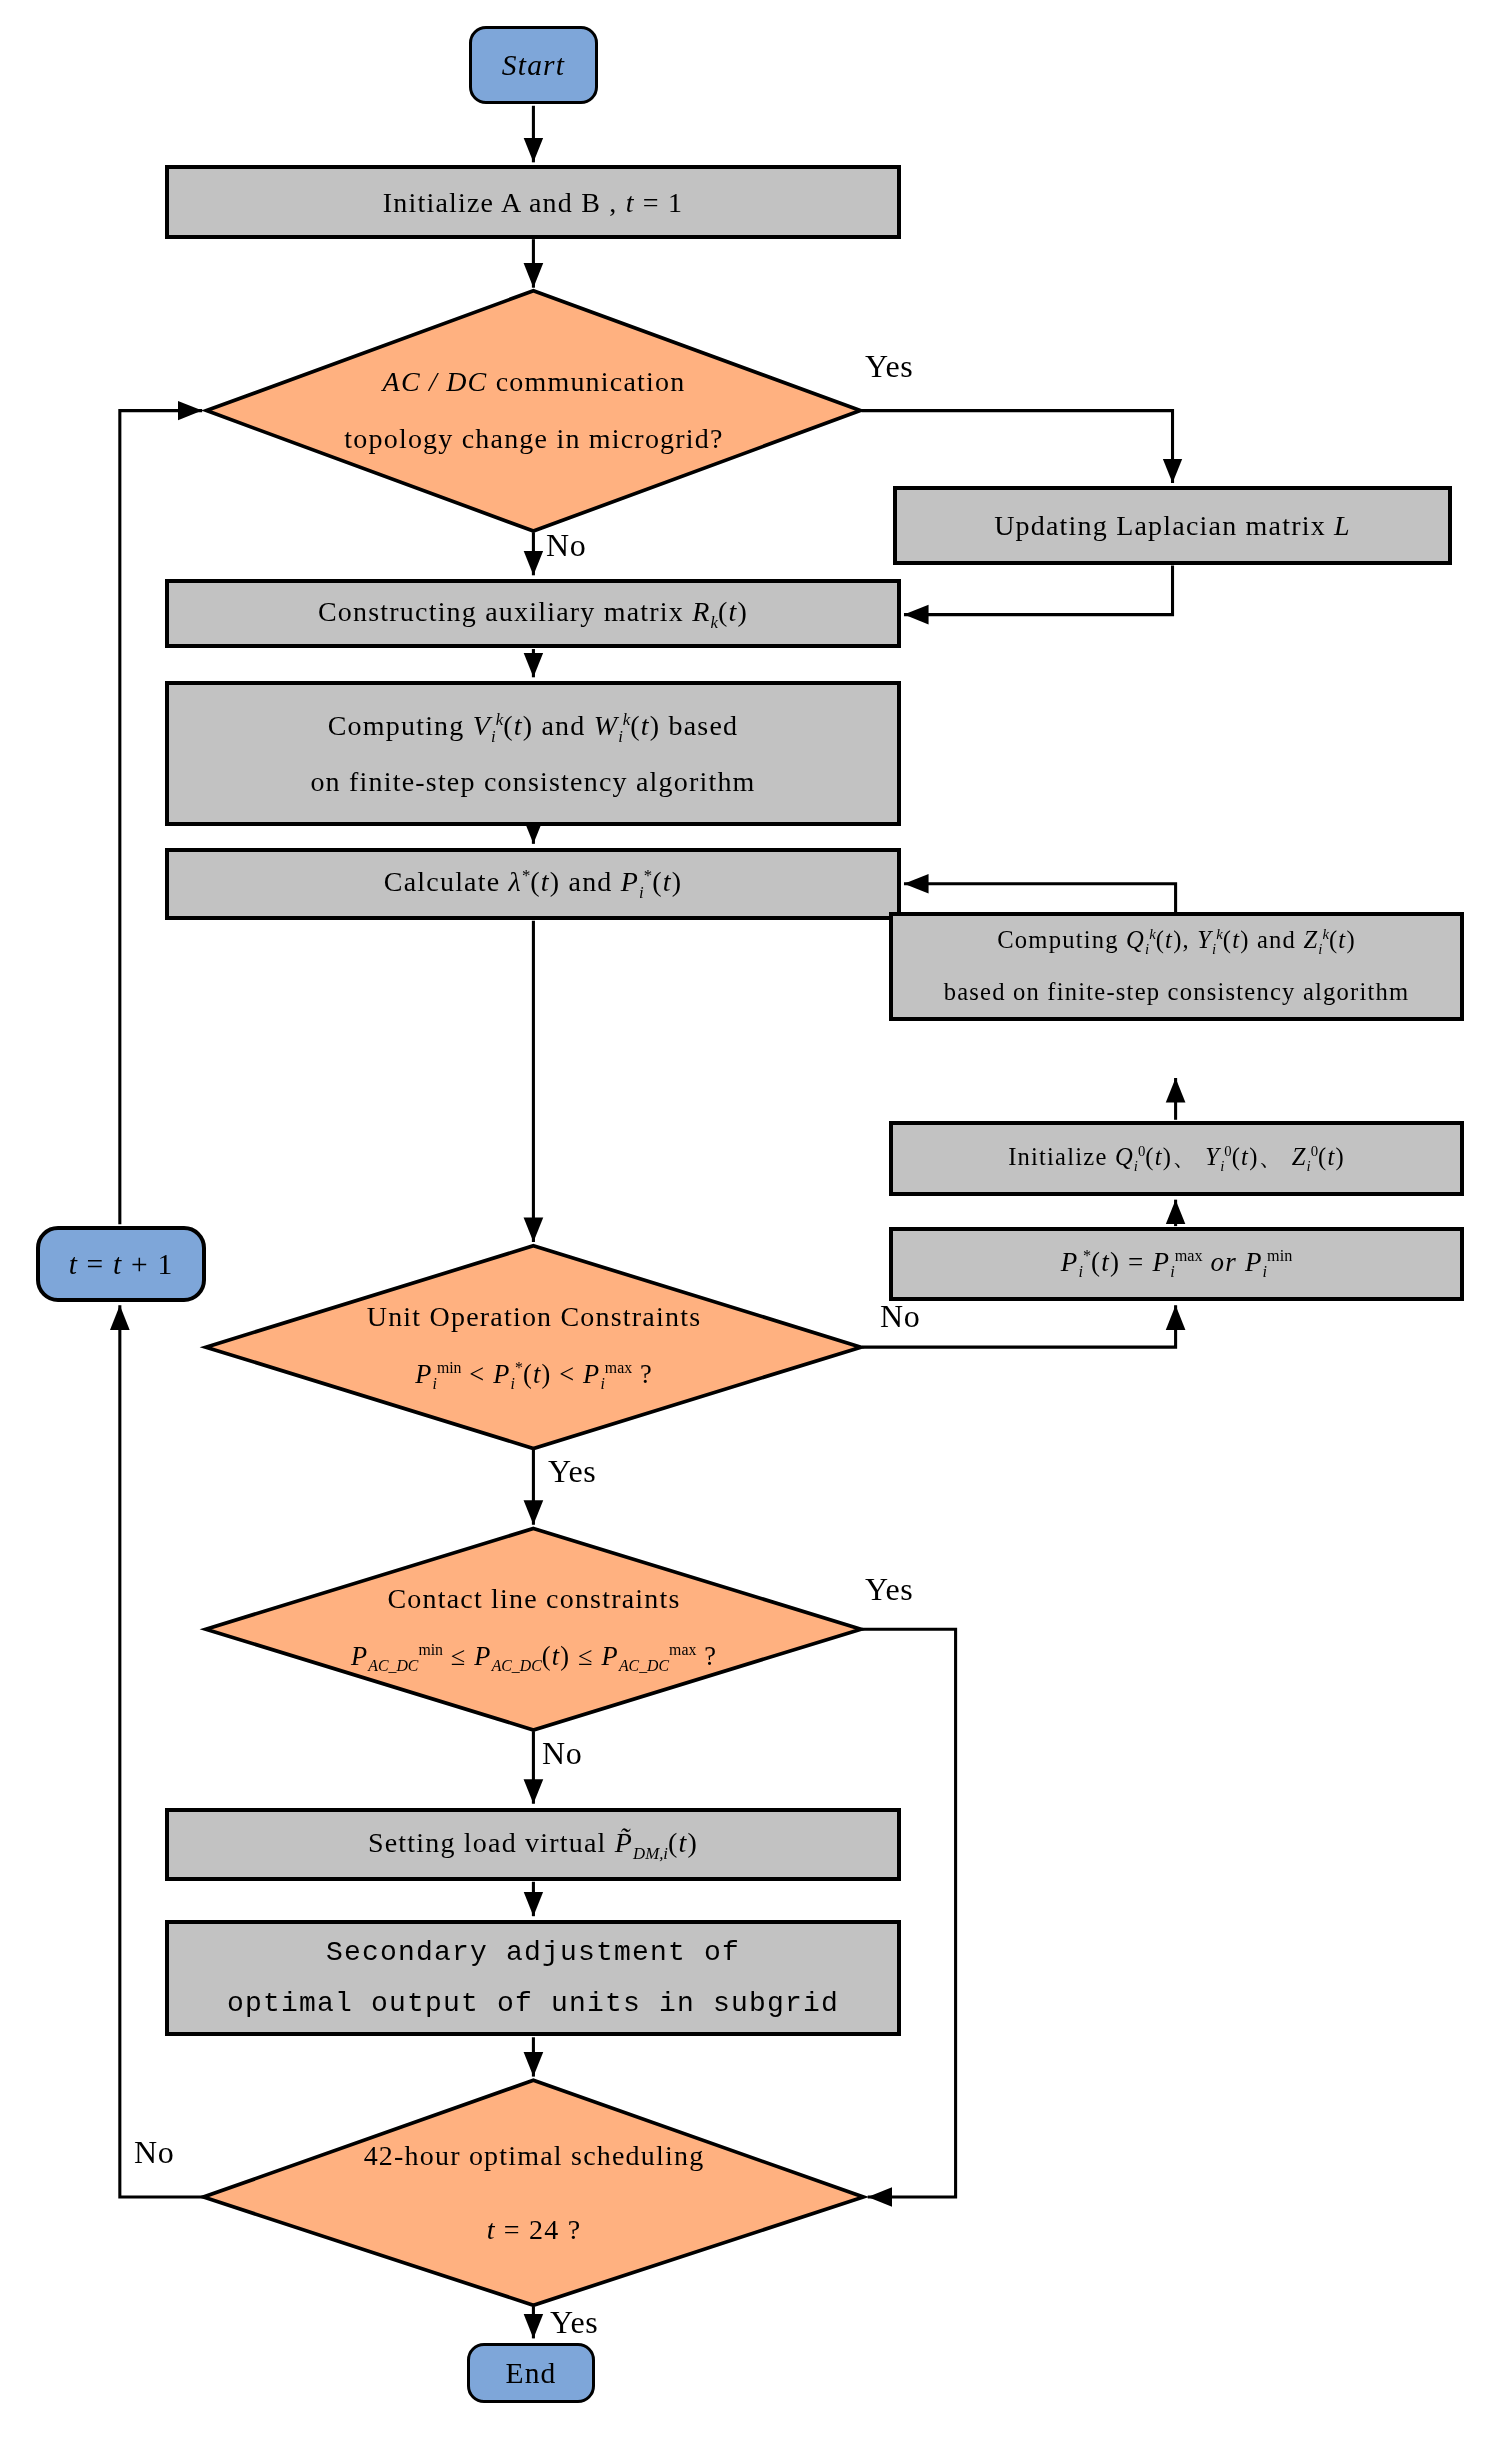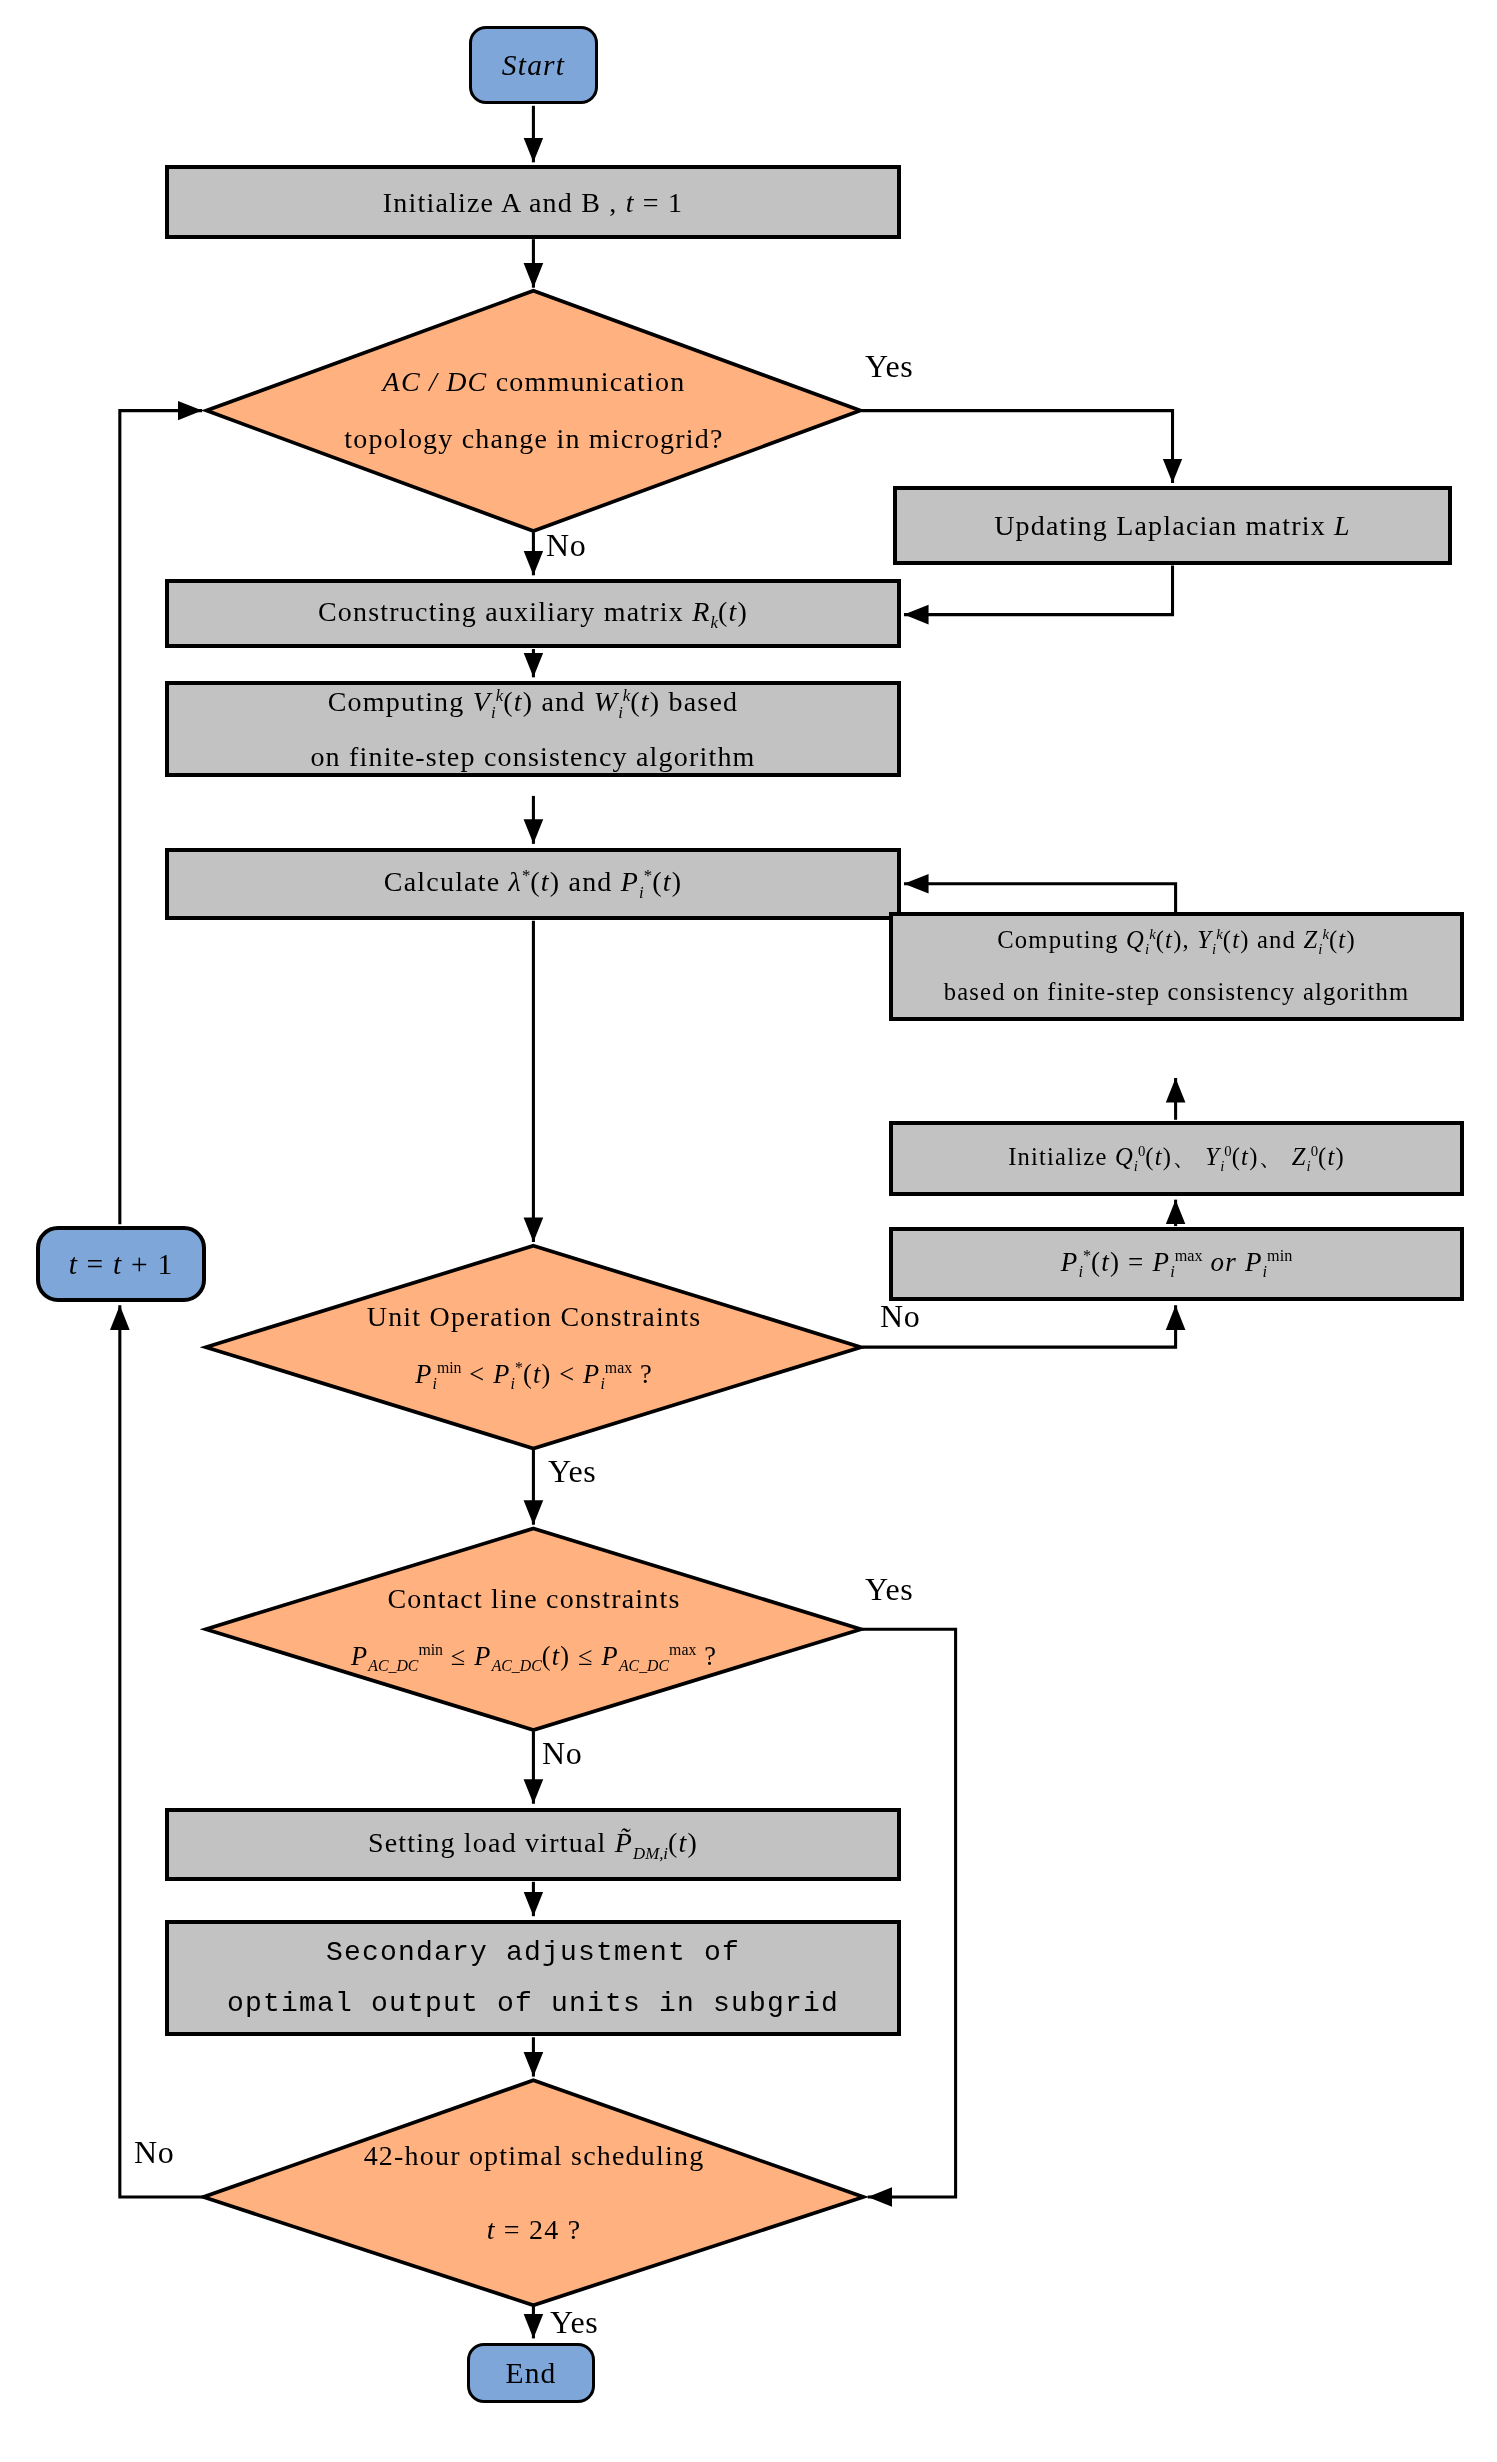--- a/index.html
+++ b/index.html
@@ -91,21 +91,21 @@
   </div>
 
   <div class="box" style="left:893px; top:486px; width:559px; height:79px;">
     <span>Updating Laplacian matrix <i>L</i></span>
   </div>
 
   <div class="box" style="left:165px; top:579px; width:736px; height:69px;">
     <span>Constructing auxiliary matrix <i>R</i><sub><i>k</i></sub>(<i>t</i>)</span>
   </div>
 
-  <div class="box" style="left:165px; top:681px; width:736px; height:96px;">
+  <div class="box" style="left:165px; top:681px; width:736px; height:145px;">
     <span>Computing <i>V</i><sub><i>i</i></sub><sup><i>k</i></sup>(<i>t</i>) and <i>W</i><sub><i>i</i></sub><sup><i>k</i></sup>(<i>t</i>) based</span>
     <span>on finite-step consistency algorithm</span>
   </div>
 
   <div class="box" style="left:165px; top:848px; width:736px; height:72px;">
     <span>Calculate <i>λ</i><sup>*</sup>(<i>t</i>) and <i>P</i><sub><i>i</i></sub><sup>*</sup>(<i>t</i>)</span>
   </div>
 
   <div class="box f40" style="left:889px; top:912px; width:575px; height:109px; gap:18.4px;">
     <span>Computing <i>Q</i><sub><i>i</i></sub><sup><i>k</i></sup>(<i>t</i>), <i>Y</i><sub><i>i</i></sub><sup><i>k</i></sup>(<i>t</i>) and <i>Z</i><sub><i>i</i></sub><sup><i>k</i></sup>(<i>t</i>)</span>

